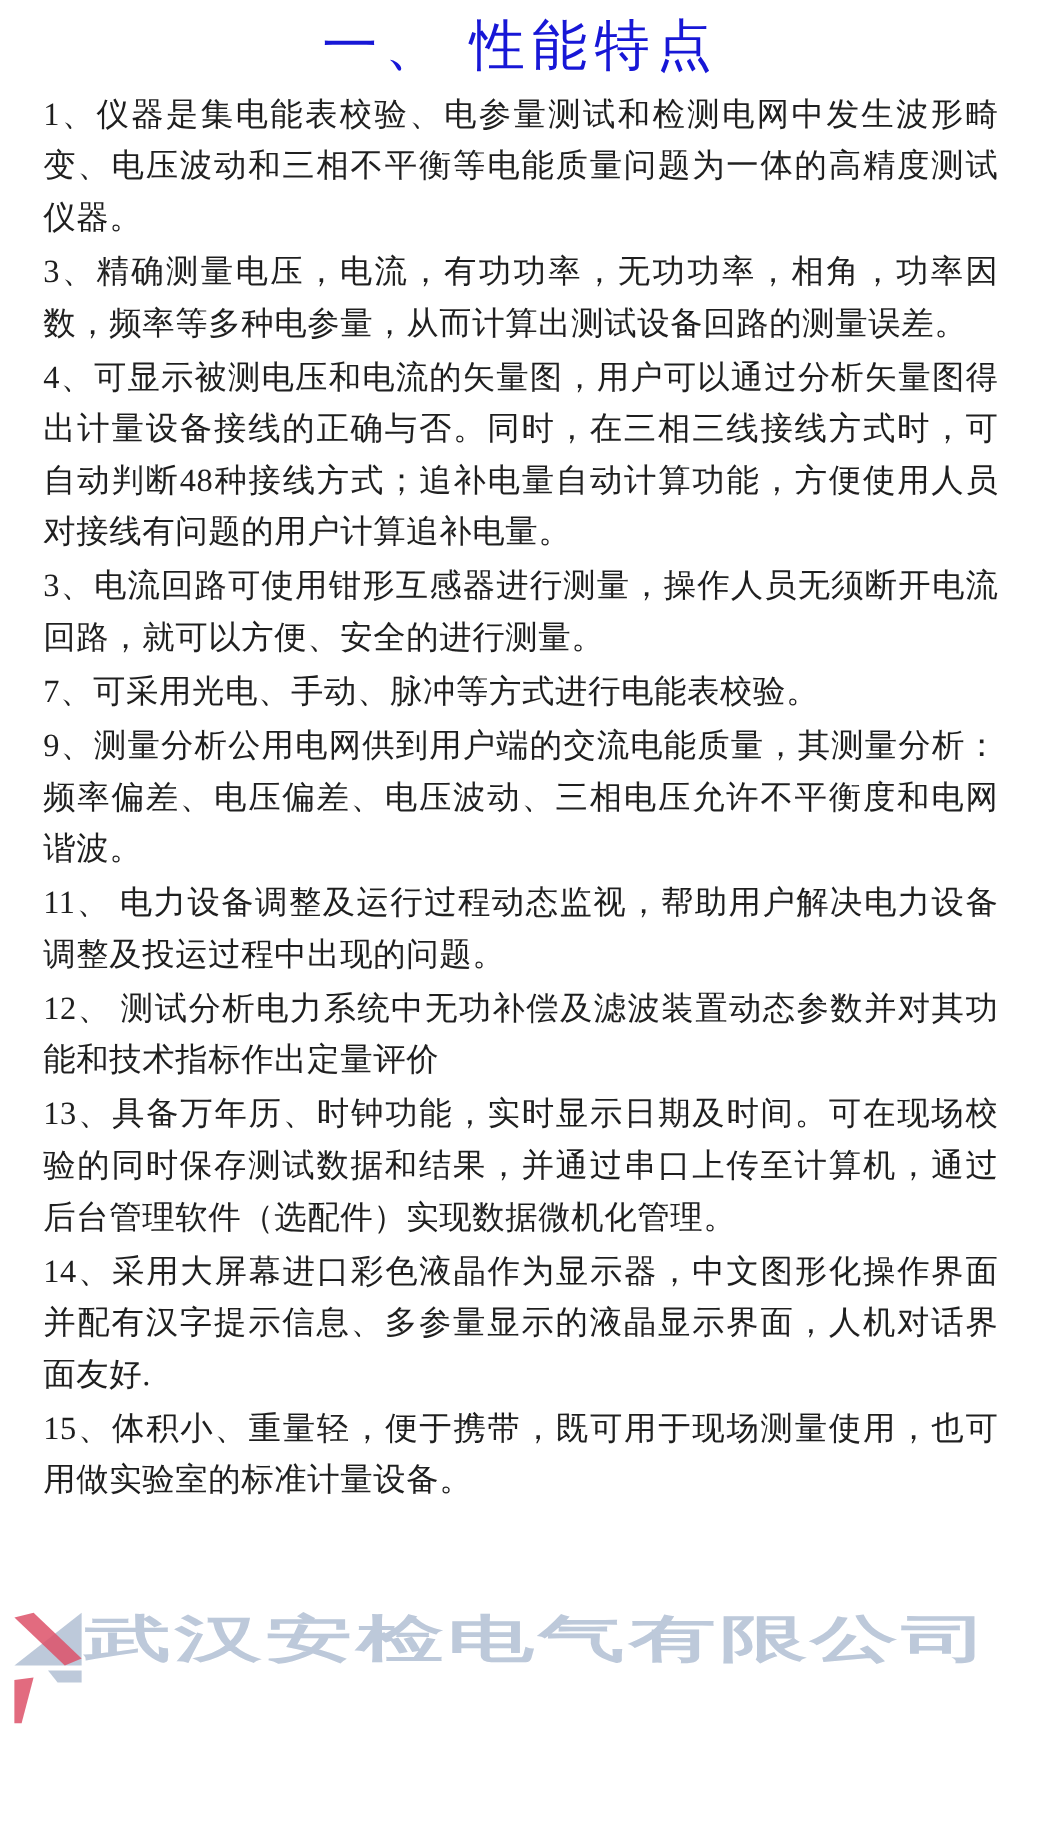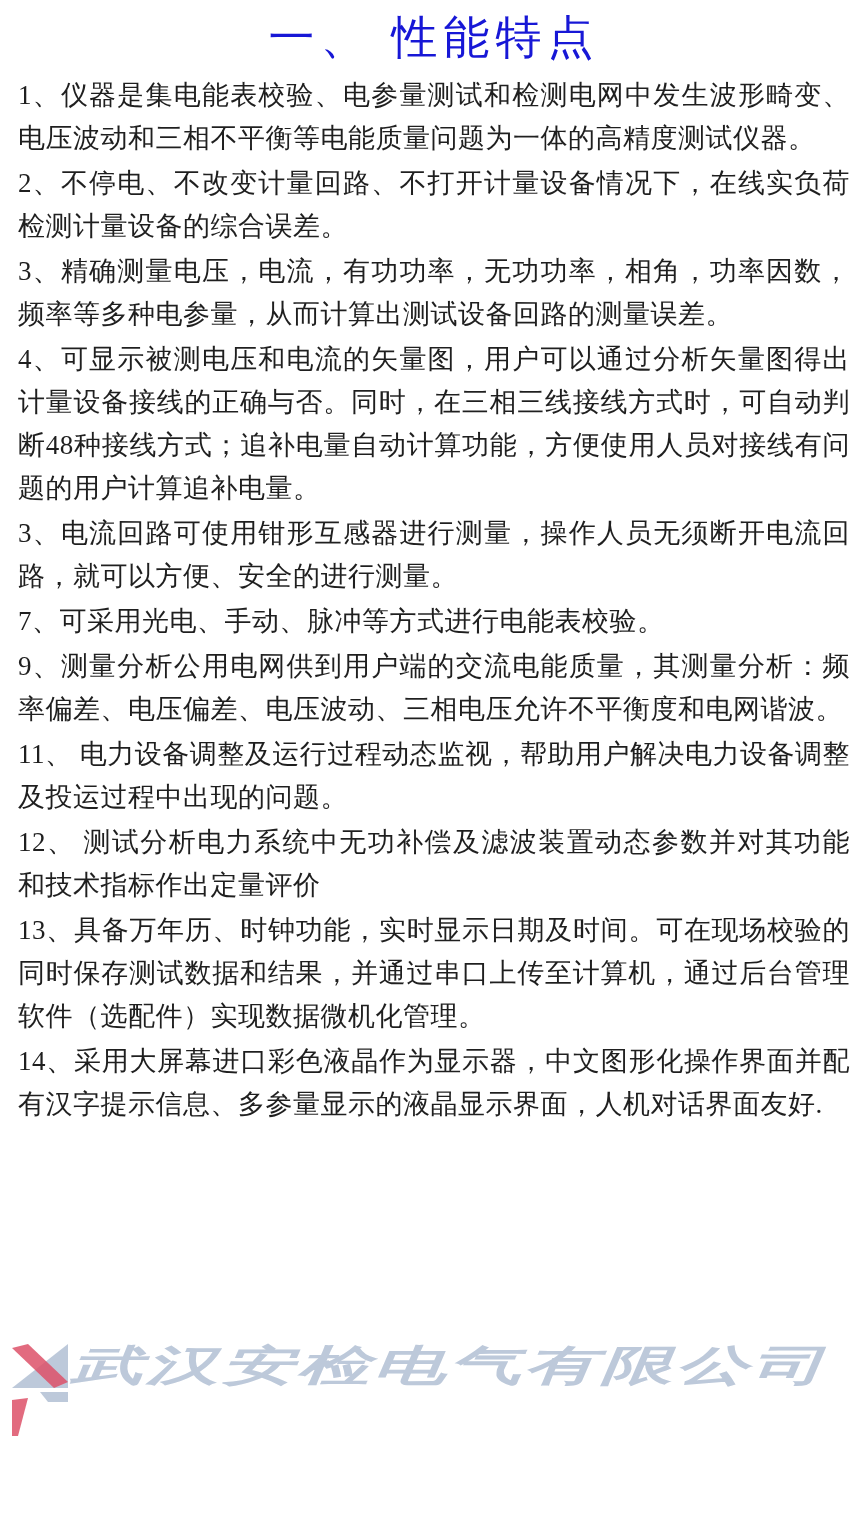--- a/index.html
+++ b/index.html
@@ -41,32 +41,31 @@
   .body-text {
     position: relative;
     z-index: 2;
   }
   .item {
     color: var(--body-text);
     font-size: 27px;
     line-height: 43px;
     letter-spacing: 0.5px;
     text-align: justify;
-    margin: 2px 0;
+    margin: 2px 18px;
   }
   .watermark {
     position: absolute;
     left: 10px;
     top: 1330px;
     z-index: 1;
     display: flex;
     align-items: flex-start;
     pointer-events: none;
     user-select: none;
-    font-style: italic;
   }
   .wm-logo {
     width: 60px;
     height: 96px;
     flex: 0 0 auto;
     margin-top: 12px;
   }
   .wm-logo .blue { fill: var(--wm-text); }
   .wm-logo .red  { fill: var(--wm-red); opacity: 0.85; }
   .wm-text {
@@ -95,25 +94,25 @@
       <polygon class="blue" points="30,50 58,50 58,60 38,60"></polygon>
       <polygon class="red" points="2,58 18,56 8,94 2,94"></polygon>
     </svg>
     <span class="wm-text">武汉安检电气有限公司</span>
   </div>
 
   <h1 class="title">一、 性能特点</h1>
 
   <div class="body-text">
     <p class="item">1、仪器是集电能表校验、电参量测试和检测电网中发生波形畸变、电压波动和三相不平衡等电能质量问题为一体的高精度测试仪器。</p>
-    <p class="item">2、不停电、不改变计量回路、不打开计量设备情况下，在线实负荷检测计量设备的综合误差。</p>
     <p class="item">3、精确测量电压，电流，有功功率，无功功率，相角，功率因数，频率等多种电参量，从而计算出测试设备回路的测量误差。</p>
     <p class="item">4、可显示被测电压和电流的矢量图，用户可以通过分析矢量图得出计量设备接线的正确与否。同时，在三相三线接线方式时，可自动判断48种接线方式；追补电量自动计算功能，方便使用人员对接线有问题的用户计算追补电量。</p>
     <p class="item">3、电流回路可使用钳形互感器进行测量，操作人员无须断开电流回路，就可以方便、安全的进行测量。</p>
     <p class="item">7、可采用光电、手动、脉冲等方式进行电能表校验。</p>
     <p class="item">9、测量分析公用电网供到用户端的交流电能质量，其测量分析：频率偏差、电压偏差、电压波动、三相电压允许不平衡度和电网谐波。</p>
     <p class="item">11、 电力设备调整及运行过程动态监视，帮助用户解决电力设备调整及投运过程中出现的问题。</p>
     <p class="item">12、 测试分析电力系统中无功补偿及滤波装置动态参数并对其功能和技术指标作出定量评价</p>
     <p class="item">13、具备万年历、时钟功能，实时显示日期及时间。可在现场校验的同时保存测试数据和结果，并通过串口上传至计算机，通过后台管理软件（选配件）实现数据微机化管理。</p>
     <p class="item">14、采用大屏幕进口彩色液晶作为显示器，中文图形化操作界面并配有汉字提示信息、多参量显示的液晶显示界面，人机对话界面友好.</p>
+    <p class="item">15、体积小、重量轻，便于携带，既可用于现场测量使用，也可用做实验室的标准计量设备。</p>
   </div>
 
 </div>
 
 </body></html>

